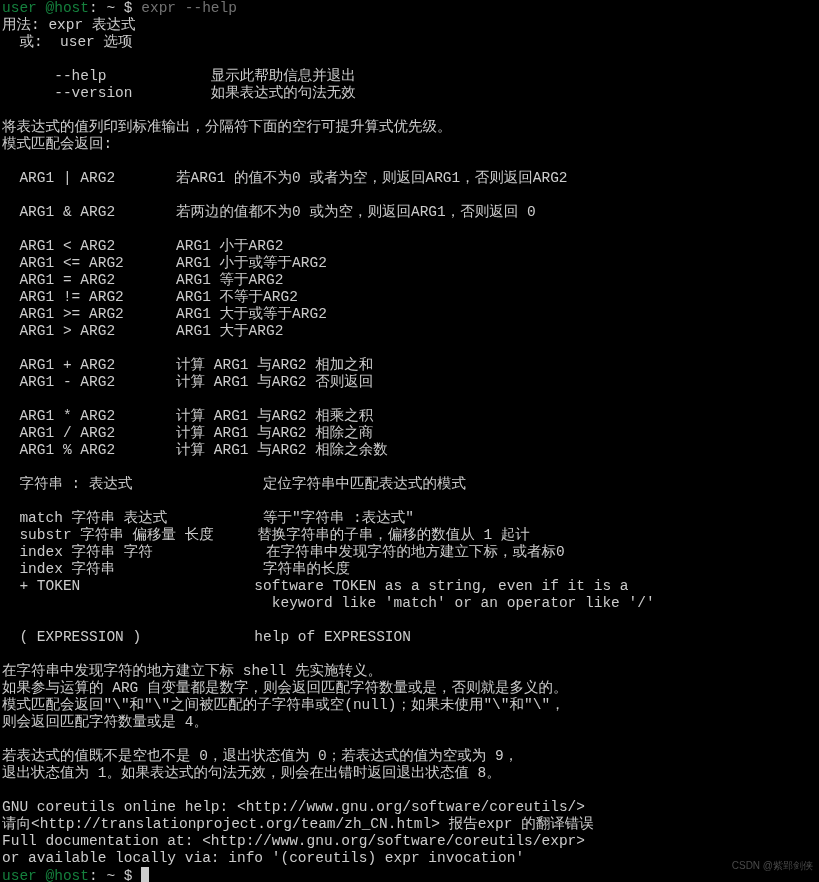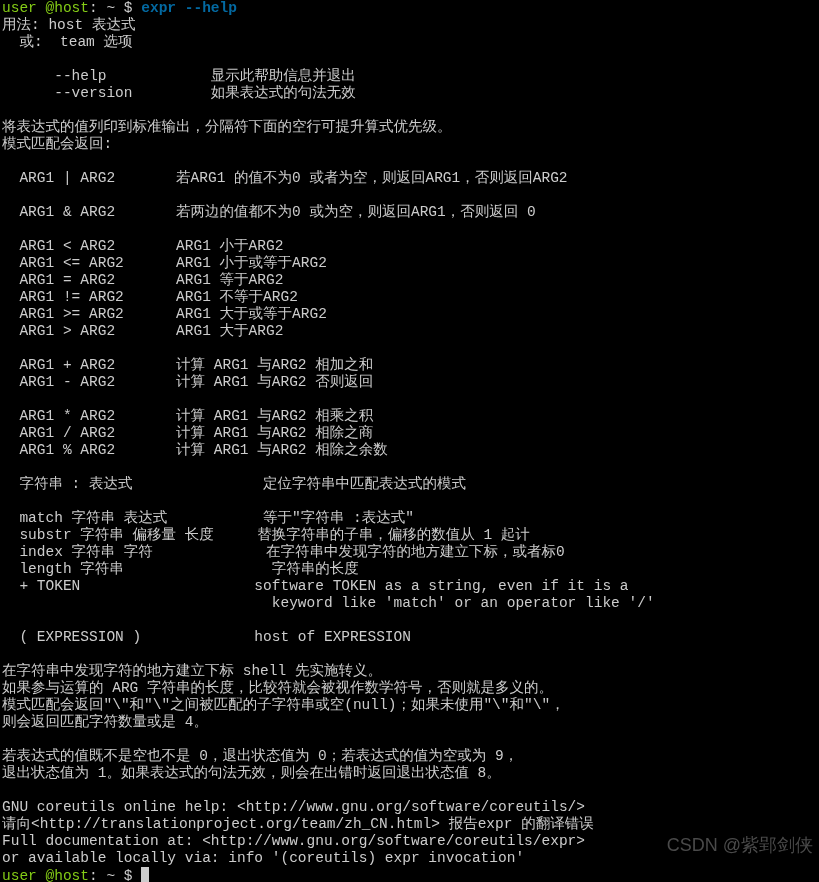--- a/index.html
+++ b/index.html
@@ -14,46 +14,46 @@
     height: 882px;
     overflow: hidden;
     position: relative;
   }
   pre {
     margin: 0;
     padding: 0 2px;
     white-space: pre;
     font-family: inherit;
   }
-  .prompt-user { color: #84cc16; }
+  .prompt-user { color: #15803d; }
   .prompt-sep  { color: #cccccc; }
-  .cmd         { color: #0369a1; font-weight: bold; }
+  .cmd         { color: #737373; }
   .cursor {
     display: inline-block;
     width: 8px;
     height: 15px;
     background: #cccccc;
     vertical-align: -2px;
   }
   .watermark {
     position: absolute;
     right: 6px;
-    bottom: 28px;
+    bottom: 8px;
     color: #4a4a4a;
-    font-size: 18px;
+    font-size: 10px;
     font-family: sans-serif;
     pointer-events: none;
   }
 </style>
 </head>
 <body>
 
 <pre><span><span class="prompt-user">user @host</span><span class="prompt-sep">: ~ $ </span><span class="cmd">expr --help</span></span>
-<span>用法: host 表达式</span>
-<span>  或:  team 选项</span>
+<span>用法: expr 表达式</span>
+<span>  或:  user 选项</span>
 <span></span>
 <span>      --help            显示此帮助信息并退出</span>
 <span>      --version         如果表达式的句法无效</span>
 <span></span>
 <span>将表达式的值列印到标准输出，分隔符下面的空行可提升算式优先级。</span>
 <span>模式匹配会返回:</span>
 <span></span>
 <span>  ARG1 | ARG2       若ARG1 的值不为0 或者为空，则返回ARG1，否则返回ARG2</span>
 <span></span>
 <span>  ARG1 &amp; ARG2       若两边的值都不为0 或为空，则返回ARG1，否则返回 0</span>
@@ -70,28 +70,28 @@
 <span></span>
 <span>  ARG1 * ARG2       计算 ARG1 与ARG2 相乘之积</span>
 <span>  ARG1 / ARG2       计算 ARG1 与ARG2 相除之商</span>
 <span>  ARG1 % ARG2       计算 ARG1 与ARG2 相除之余数</span>
 <span></span>
 <span>  字符串 : 表达式               定位字符串中匹配表达式的模式</span>
 <span></span>
 <span>  match 字符串 表达式           等于"字符串 :表达式"</span>
 <span>  substr 字符串 偏移量 长度     替换字符串的子串，偏移的数值从 1 起计</span>
 <span>  index 字符串 字符             在字符串中发现字符的地方建立下标，或者标0</span>
-<span>  length 字符串                 字符串的长度</span>
+<span>  index 字符串                 字符串的长度</span>
 <span>  + TOKEN                    software TOKEN as a string, even if it is a</span>
 <span>                               keyword like 'match' or an operator like '/'</span>
 <span></span>
-<span>  ( EXPRESSION )             host of EXPRESSION</span>
+<span>  ( EXPRESSION )             help of EXPRESSION</span>
 <span></span>
 <span>在字符串中发现字符的地方建立下标 shell 先实施转义。</span>
-<span>如果参与运算的 ARG 字符串的长度，比较符就会被视作数学符号，否则就是多义的。</span>
+<span>如果参与运算的 ARG 自变量都是数字，则会返回匹配字符数量或是，否则就是多义的。</span>
 <span>模式匹配会返回"\"和"\"之间被匹配的子字符串或空(null)；如果未使用"\"和"\"，</span>
 <span>则会返回匹配字符数量或是 4。</span>
 <span></span>
 <span>若表达式的值既不是空也不是 0，退出状态值为 0；若表达式的值为空或为 9，</span>
 <span>退出状态值为 1。如果表达式的句法无效，则会在出错时返回退出状态值 8。</span>
 <span></span>
 <span>GNU coreutils online help: &lt;http://www.gnu.org/software/coreutils/&gt;</span>
 <span>请向&lt;http://translationproject.org/team/zh_CN.html&gt; 报告expr 的翻译错误</span>
 <span>Full documentation at: &lt;http://www.gnu.org/software/coreutils/expr&gt;</span>
 <span>or available locally via: info '(coreutils) expr invocation'</span>

